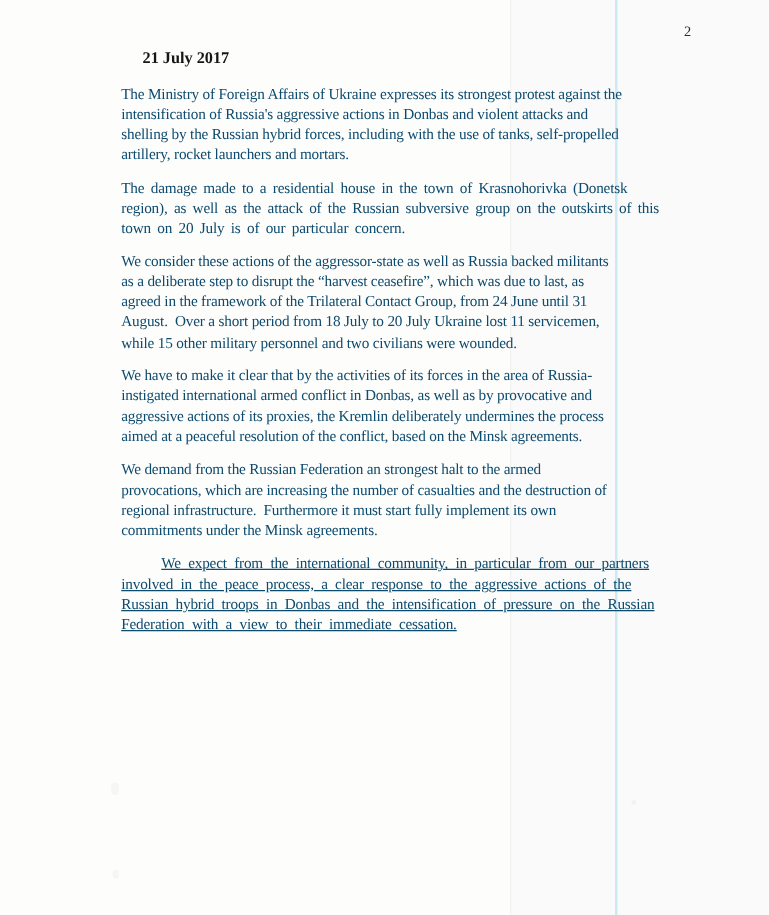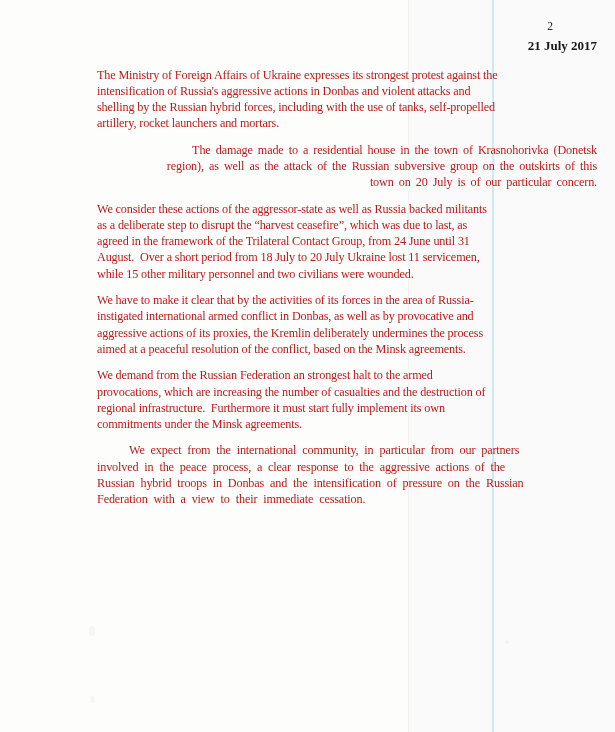--- a/index.html
+++ b/index.html
@@ -48,32 +48,31 @@
     letter-spacing: -0.3px;
     white-space: pre-wrap;
     color: #161616;
   }
   .date {
     margin: 0 0 12px 17px;
     font-weight: bold;
     font-size: 13px;
     line-height: 16.5px;
     color: #161616;
-    text-align: right;
   }
   .para {
     margin: 0 0 10px 0;
     font-size: 12.2px;
     line-height: 16.3px;
     letter-spacing: -0.15px;
     white-space: pre-wrap;
-    color: #b91c1c;
+    color: #0c4a6e;
   }
-  .para.wide  { word-spacing: 2.2px; text-align: right; }
-  .para.wider { word-spacing: 3px; }
+  .para.wide  { word-spacing: 2.2px; }
+  .para.wider { word-spacing: 3px; text-decoration: underline; }
   .para.indent { text-indent: 32px; }
   
   .speck {
     position: absolute;
     background: rgba(60, 70, 70, 0.04);
     border-radius: 3px;
   }
   .speck-1 { left: 89px;  top: 626px; width: 6px; height: 10px; }
   .speck-2 { left: 90px;  top: 696px; width: 5px; height: 7px;  }
   .speck-3 { left: 505px; top: 640px; width: 4px; height: 4px;  }

